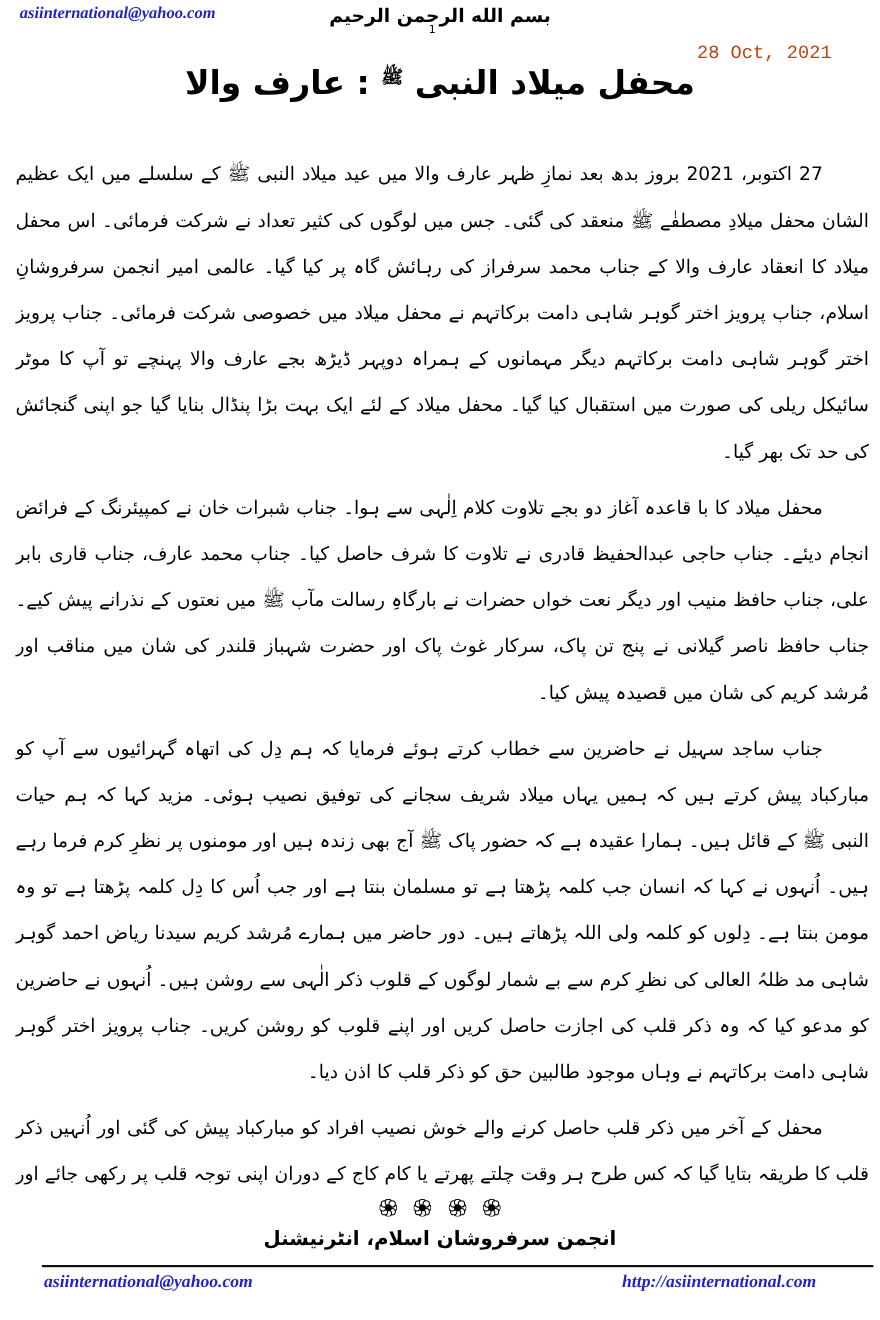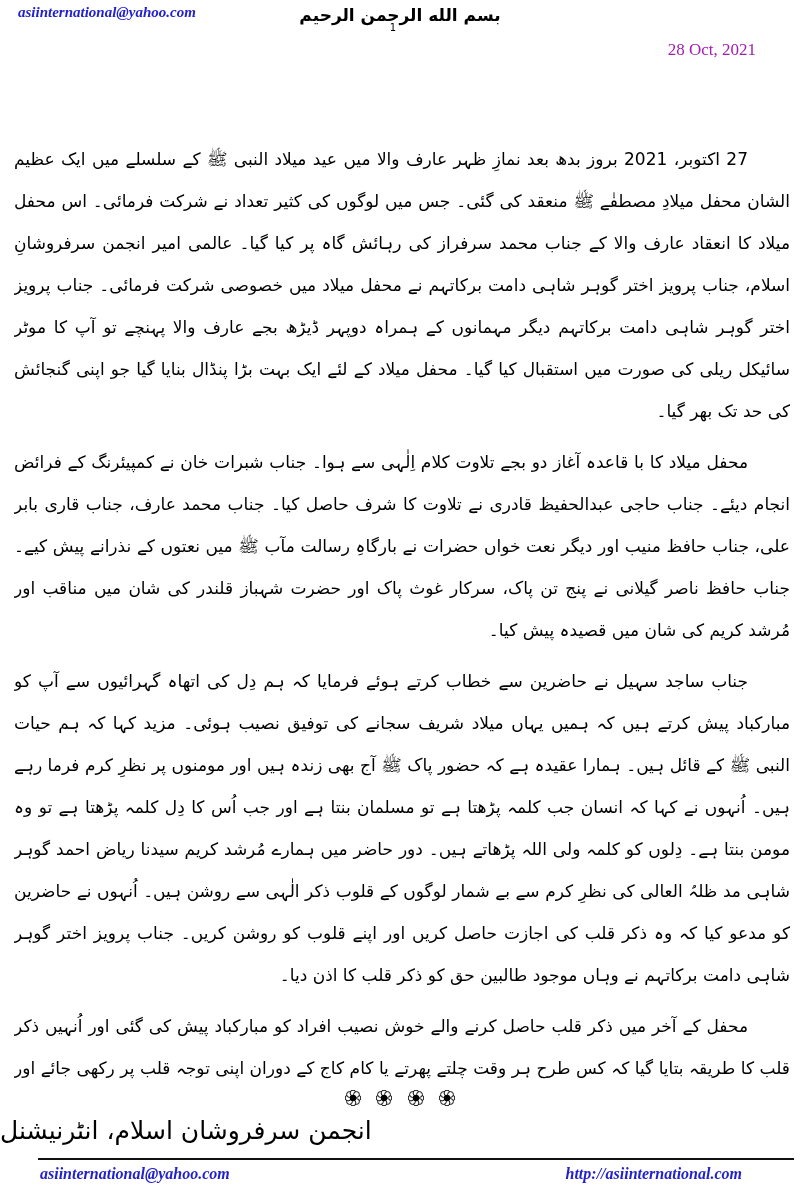--- a/index.html
+++ b/index.html
@@ -25,22 +25,22 @@
     text-align: center;
     font-size: 17px; font-weight: bold; color: #000;
   }
   .bismillah-note {
     position: absolute; left: 0; right: 14px; top: 22px;
     text-align: center;
     font-size: 10px; color: #000;
   }
   .date {
     position: absolute; right: 44px; top: 40px;
-    font-family: Liberation Serif, serif;
-    font-size: 17px; color: #a21caf;
+    font-family: Liberation Mono, monospace;
+    font-size: 17px; color: #c2410c;
   }
   .title {
     position: absolute; left: 0; right: 0; top: 40px;
     margin: 0; text-align: center;
     font-size: 30px; font-weight: bold;
     line-height: 60px;
     direction: rtl;
   }
   .title .honorific {
     font-size: 0.55em;
@@ -60,23 +60,23 @@
     margin: 0 0 9px 0;
     text-indent: 42px;
   }
 
   
   .footer-block { position: absolute; left: 0; right: 0; top: 1090px; }
   .ornaments { text-align: center; }
   .ornaments .orn { display: inline-block; margin: 0 5px; }
   .org-name {
     margin-top: 6px;
-    text-align: left;
+    text-align: center;
     direction: rtl;
-    font-size: 25px; font-weight: normal;
+    font-size: 18px; font-weight: bold;
   }
   .rule {
     border: none;
     border-top: 2px solid #111111;
     margin: 13px 6px 5px 38px;
   }
   .footer-links {
     display: flex;
     justify-content: space-between;
     padding: 0 58px 0 40px;
@@ -92,20 +92,25 @@
 
 <div class="page">
 
   <a class="top-email" href="#">asiinternational@yahoo.com</a>
 
   <div class="bismillah">بسم الله الرحمن الرحيم</div>
   <div class="bismillah-note">1</div>
 
   <div class="date">28 Oct, 2021</div>
 
+  <h1 class="title">
+    <span>محفل میلاد النبی</span>
+    <span class="honorific">ﷺ</span>
+    <span>: عارف والا</span>
+  </h1>
 
   <div class="body-text">
     <p>27 اکتوبر، 2021 بروز بدھ بعد نمازِ ظہر عارف والا میں عید میلاد النبی ﷺ کے سلسلے میں ایک عظیم الشان محفل میلادِ مصطفٰے ﷺ منعقد کی گئی۔ جس میں لوگوں کی کثیر تعداد نے شرکت فرمائی۔ اس محفل میلاد کا انعقاد عارف والا کے جناب محمد سرفراز کی رہائش گاہ پر کیا گیا۔ عالمی امیر انجمن سرفروشانِ اسلام، جناب پرویز اختر گوہر شاہی دامت برکاتہم نے محفل میلاد میں خصوصی شرکت فرمائی۔ جناب پرویز اختر گوہر شاہی دامت برکاتہم دیگر مہمانوں کے ہمراہ دوپہر ڈیڑھ بجے عارف والا پہنچے تو آپ کا موٹر سائیکل ریلی کی صورت میں استقبال کیا گیا۔ محفل میلاد کے لئے ایک بہت بڑا پنڈال بنایا گیا جو اپنی گنجائش کی حد تک بھر گیا۔</p>
     <p>محفل میلاد کا با قاعدہ آغاز دو بجے تلاوت کلام اِلٰہی سے ہوا۔ جناب شبرات خان نے کمپیئرنگ کے فرائض انجام دیئے۔ جناب حاجی عبدالحفیظ قادری نے تلاوت کا شرف حاصل کیا۔ جناب محمد عارف، جناب قاری بابر علی، جناب حافظ منیب اور دیگر نعت خواں حضرات نے بارگاہِ رسالت مآب ﷺ میں نعتوں کے نذرانے پیش کیے۔ جناب حافظ ناصر گیلانی نے پنج تن پاک، سرکار غوث پاک اور حضرت شہباز قلندر کی شان میں مناقب اور مُرشد کریم کی شان میں قصیدہ پیش کیا۔</p>
     <p>جناب ساجد سہیل نے حاضرین سے خطاب کرتے ہوئے فرمایا کہ ہم دِل کی اتھاہ گہرائیوں سے آپ کو مبارکباد پیش کرتے ہیں کہ ہمیں یہاں میلاد شریف سجانے کی توفیق نصیب ہوئی۔ مزید کہا کہ ہم حیات النبی ﷺ کے قائل ہیں۔ ہمارا عقیدہ ہے کہ حضور پاک ﷺ آج بھی زندہ ہیں اور مومنوں پر نظرِ کرم فرما رہے ہیں۔ اُنہوں نے کہا کہ انسان جب کلمہ پڑھتا ہے تو مسلمان بنتا ہے اور جب اُس کا دِل کلمہ پڑھتا ہے تو وہ مومن بنتا ہے۔ دِلوں کو کلمہ ولی اللہ پڑھاتے ہیں۔ دور حاضر میں ہمارے مُرشد کریم سیدنا ریاض احمد گوہر شاہی مد ظلہُ العالی کی نظرِ کرم سے بے شمار لوگوں کے قلوب ذکر الٰہی سے روشن ہیں۔ اُنہوں نے حاضرین کو مدعو کیا کہ وہ ذکر قلب کی اجازت حاصل کریں اور اپنے قلوب کو روشن کریں۔ جناب پرویز اختر گوہر شاہی دامت برکاتہم نے وہاں موجود طالبین حق کو ذکر قلب کا اذن دیا۔</p>
     <p>محفل کے آخر میں ذکر قلب حاصل کرنے والے خوش نصیب افراد کو مبارکباد پیش کی گئی اور اُنہیں ذکر قلب کا طریقہ بتایا گیا کہ کس طرح ہر وقت چلتے پھرتے یا کام کاج کے دوران اپنی توجہ قلب پر رکھی جائے اور دھڑکنوں کے ساتھ اللہ اللہ ملایا جائے، خصوصاً رات کو سوتے وقت یہ عمل ضرور کیا جائے۔ محفل کے اختتام پر جناب حافظ ناصر گیلانی نے سلام پڑھا اور جناب حاجی عبدالحفیظ قادری نے دعائے خیر کی۔ دوپہر ساڑھے چار بجے یہ محفلِ میلاد اختتام پذیر ہوئی اور شرکاء کی خدمت میں لنگر پیش کیا گیا۔</p>
 
   </div>
 
   <div class="footer-block">

